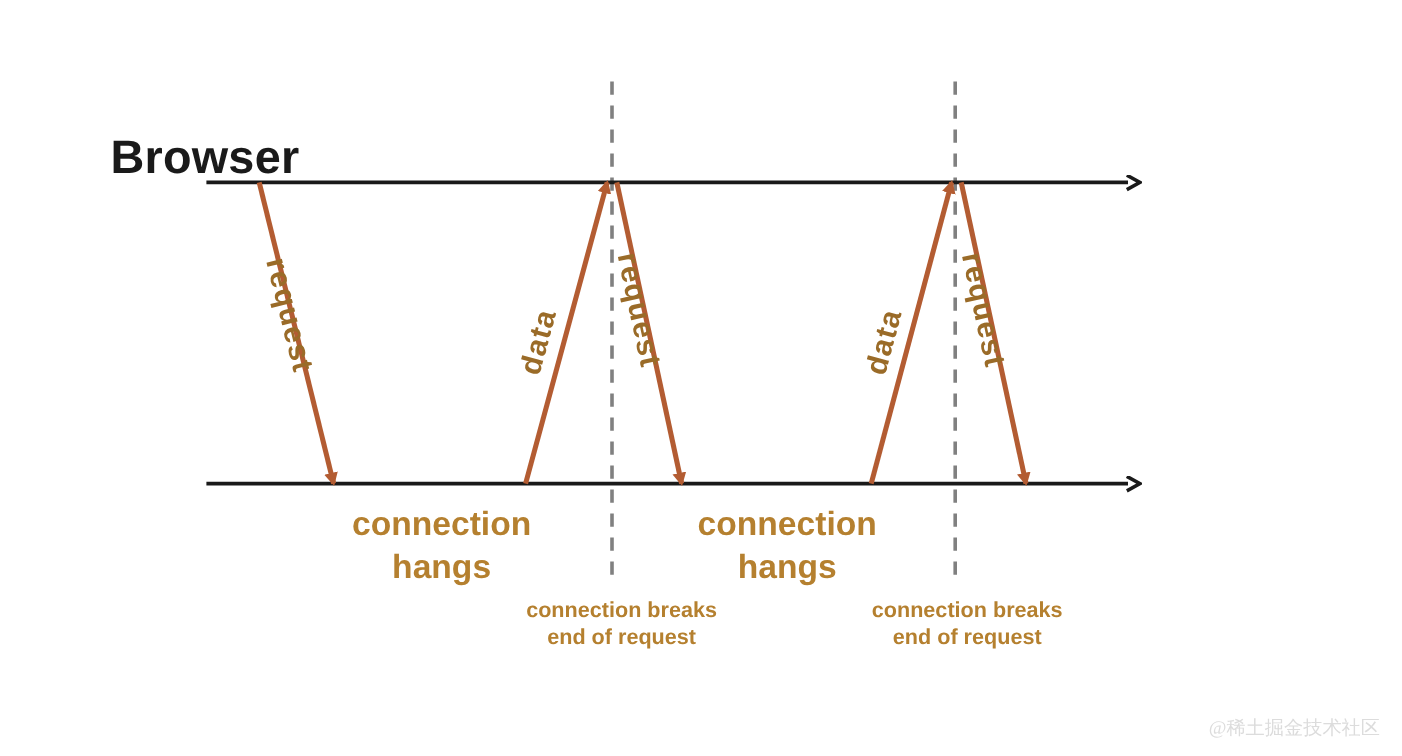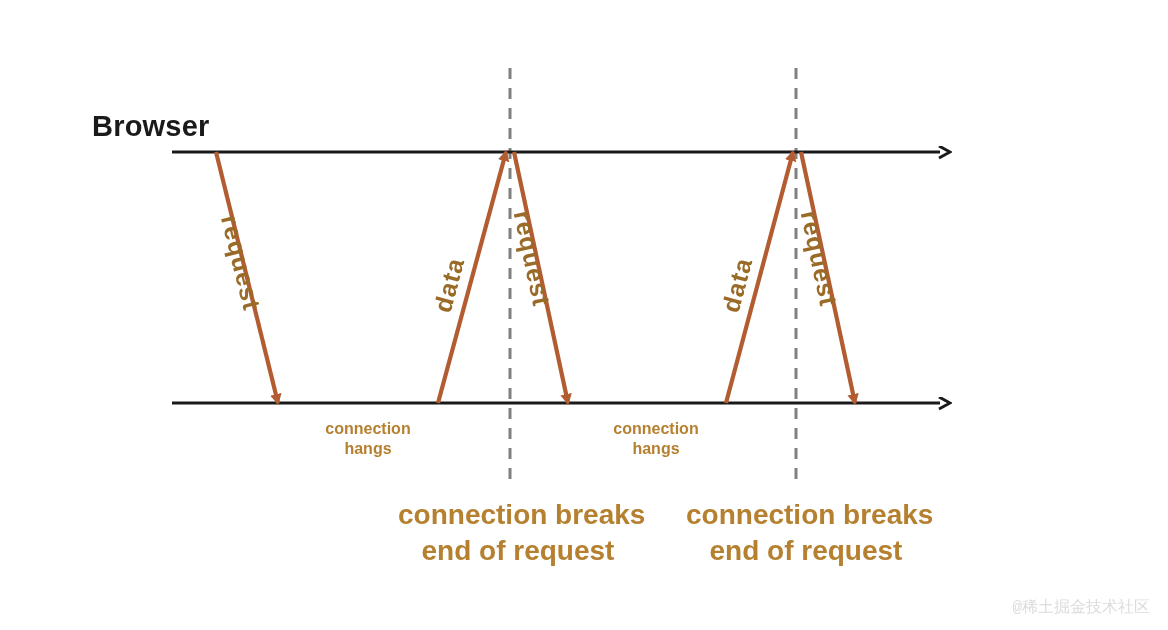--- a/index.html
+++ b/index.html
@@ -21,42 +21,42 @@
     position: absolute;
     left: 0;
     top: 0;
     width: 1168px;
     height: 630px;
   }
   .lane-label {
     position: absolute;
     font-family: "Liberation Sans", sans-serif;
     font-weight: bold;
-    font-size: 29px;
+    font-size: 39px;
     color: #1a1a1a;
     letter-spacing: 0.2px;
     white-space: nowrap;
   }
   #lane-label-browser { left: 92px; top: 110px; }
   #lane-label-server  { left: 99px; top: 415px; }
 
   .note {
     position: absolute;
     font-family: "Liberation Sans", sans-serif;
     font-weight: bold;
     color: #b5802f;
     text-align: center;
     line-height: 1.28;
     white-space: nowrap;
   }
   .note-hangs {
-    font-size: 16px;
+    font-size: 28px;
   }
   .note-breaks {
-    font-size: 28px;
+    font-size: 18px;
   }
   .note .l1, .note .l2 { display: block; }
 
   #note-hangs-1 { left: 243px; top: 419px; width: 250px; }
   #note-hangs-2 { left: 531px; top: 419px; width: 250px; }
   #note-breaks-1 { left: 398px; top: 497px; width: 240px; }
   #note-breaks-2 { left: 686px; top: 497px; width: 240px; }
 
   .arrow-label {
     position: absolute;
@@ -66,21 +66,21 @@
     color: #9a6b28;
     white-space: nowrap;
     transform-origin: 0 0;
     letter-spacing: 1px;
   }
 
   #watermark {
     position: absolute;
     right: 18px;
     bottom: 12px;
-    font-family: Liberation Mono, monospace;
+    font-family: Liberation Serif, serif;
     font-size: 16px;
     color: #dcdcdc;
     white-space: nowrap;
   }
 </style>
 </head>
 <body>
 
 <div id="stage">
 

